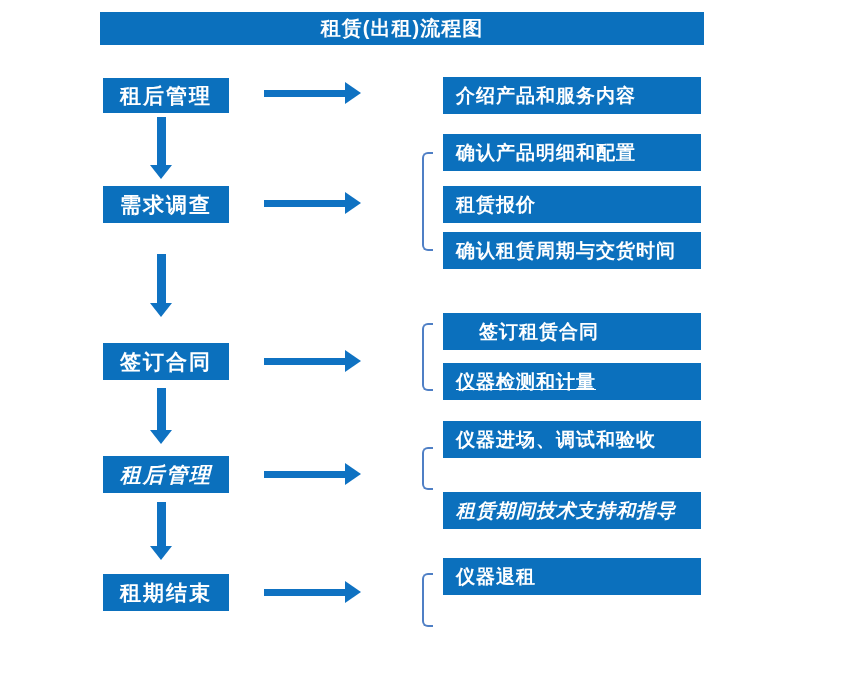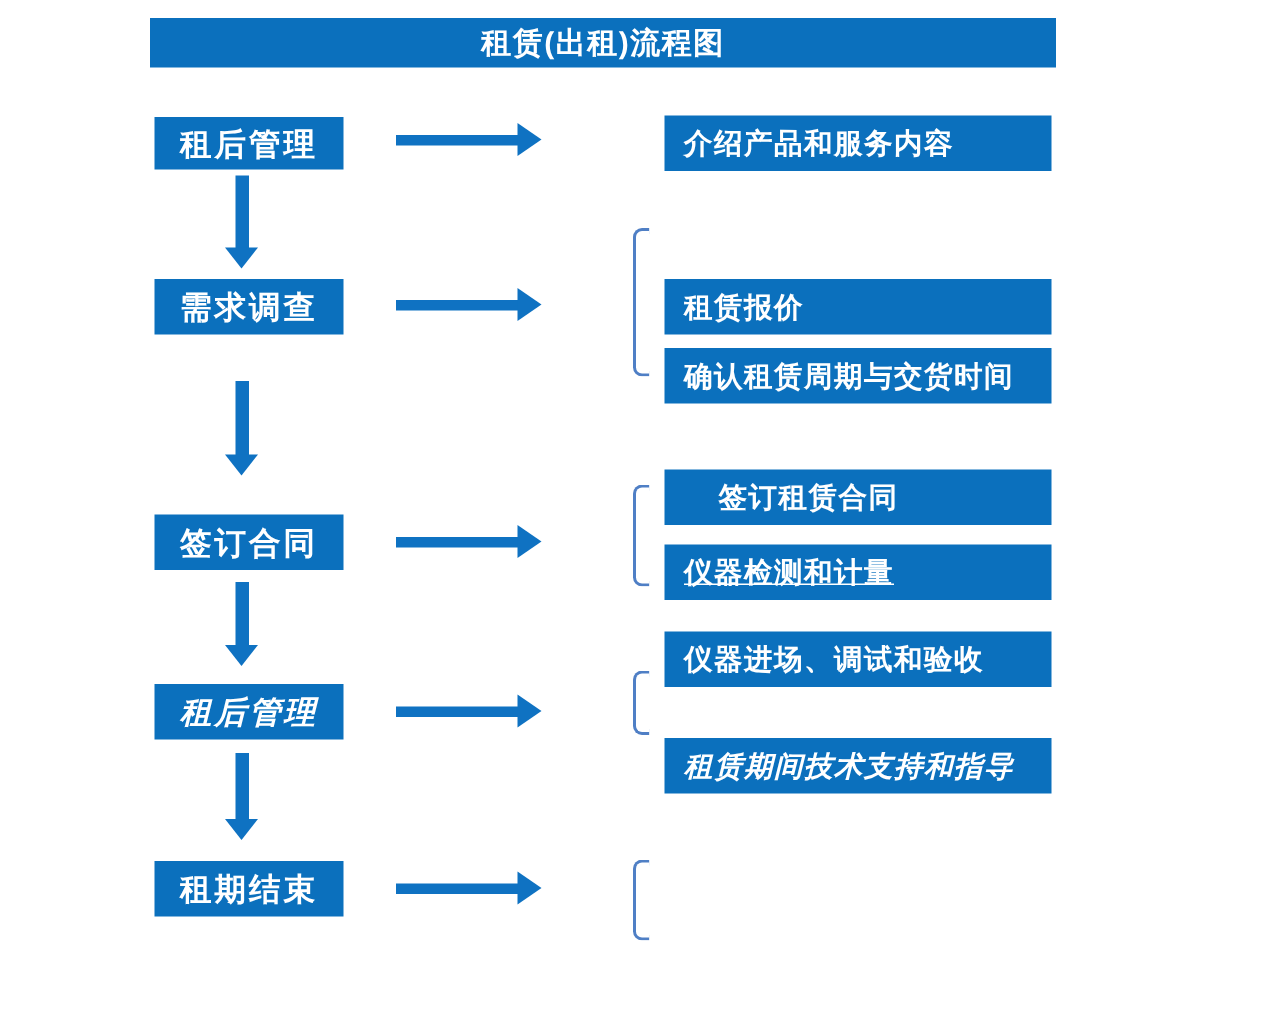--- a/index.html
+++ b/index.html
@@ -131,20 +131,22 @@
     <div class="shaft"></div>
     <div class="head"></div>
   </div>
 
   <div class="bracket b2"></div>
   <div class="bracket b3"></div>
   <div class="bracket b4"></div>
   <div class="bracket b5"></div>
 
   <div class="bluebox rbox r1">介绍产品和服务内容</div>
+  <div class="bluebox rbox r2a">确认产品明细和配置</div>
   <div class="bluebox rbox r2b">租赁报价</div>
   <div class="bluebox rbox r2c">确认租赁周期与交货时间</div>
   <div class="bluebox rbox r3a">签订租赁合同</div>
   <div class="bluebox rbox r3b">仪器检测和计量</div>
   <div class="bluebox rbox r4a">仪器进场、调试和验收</div>
   <div class="bluebox rbox r4b">租赁期间技术支持和指导</div>
+  <div class="bluebox rbox r5a">仪器退租</div>
 
 </div>
 
 </body></html>

